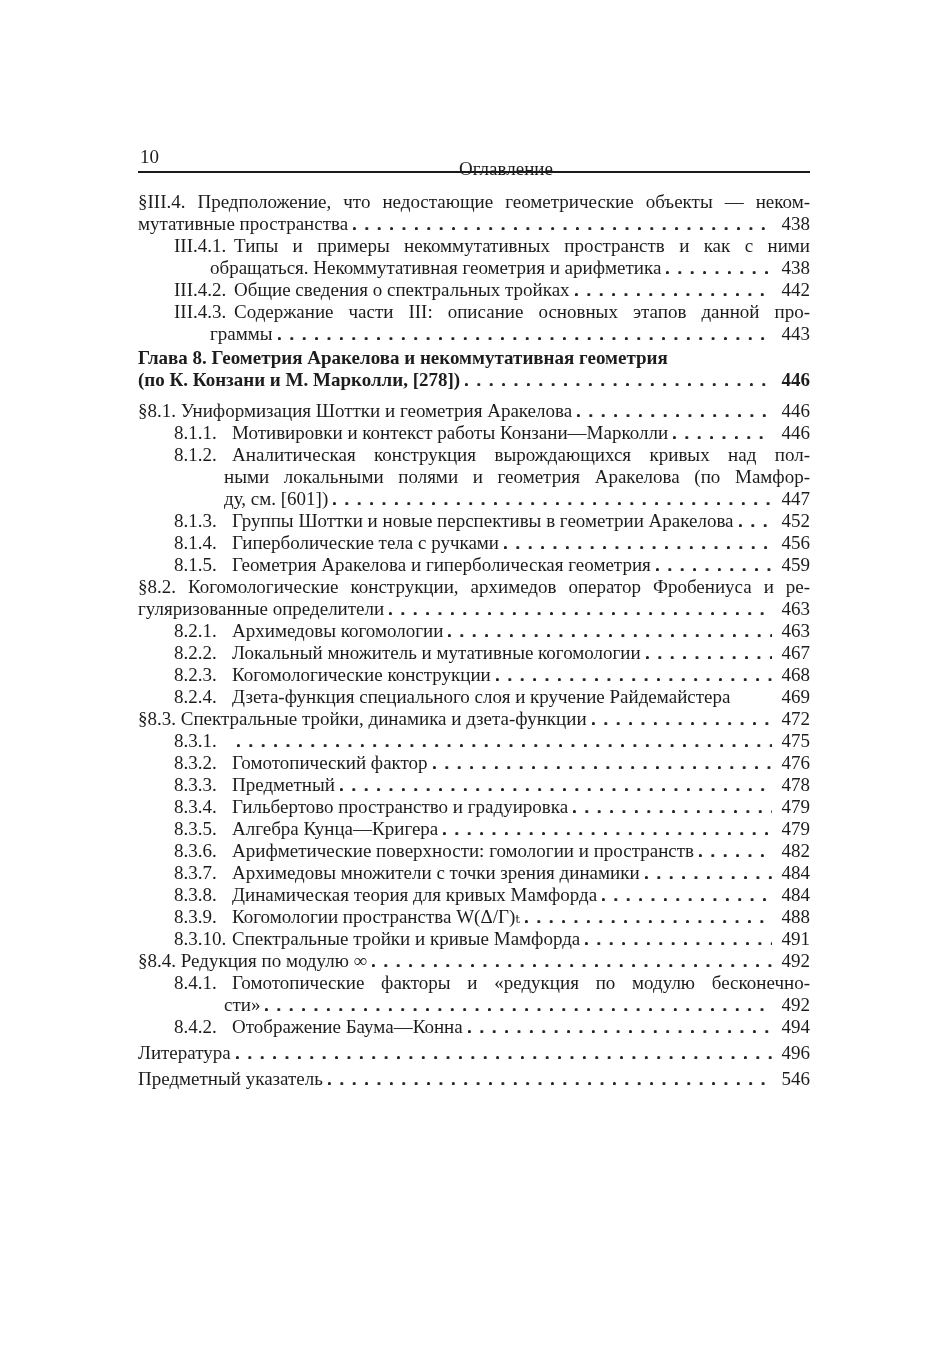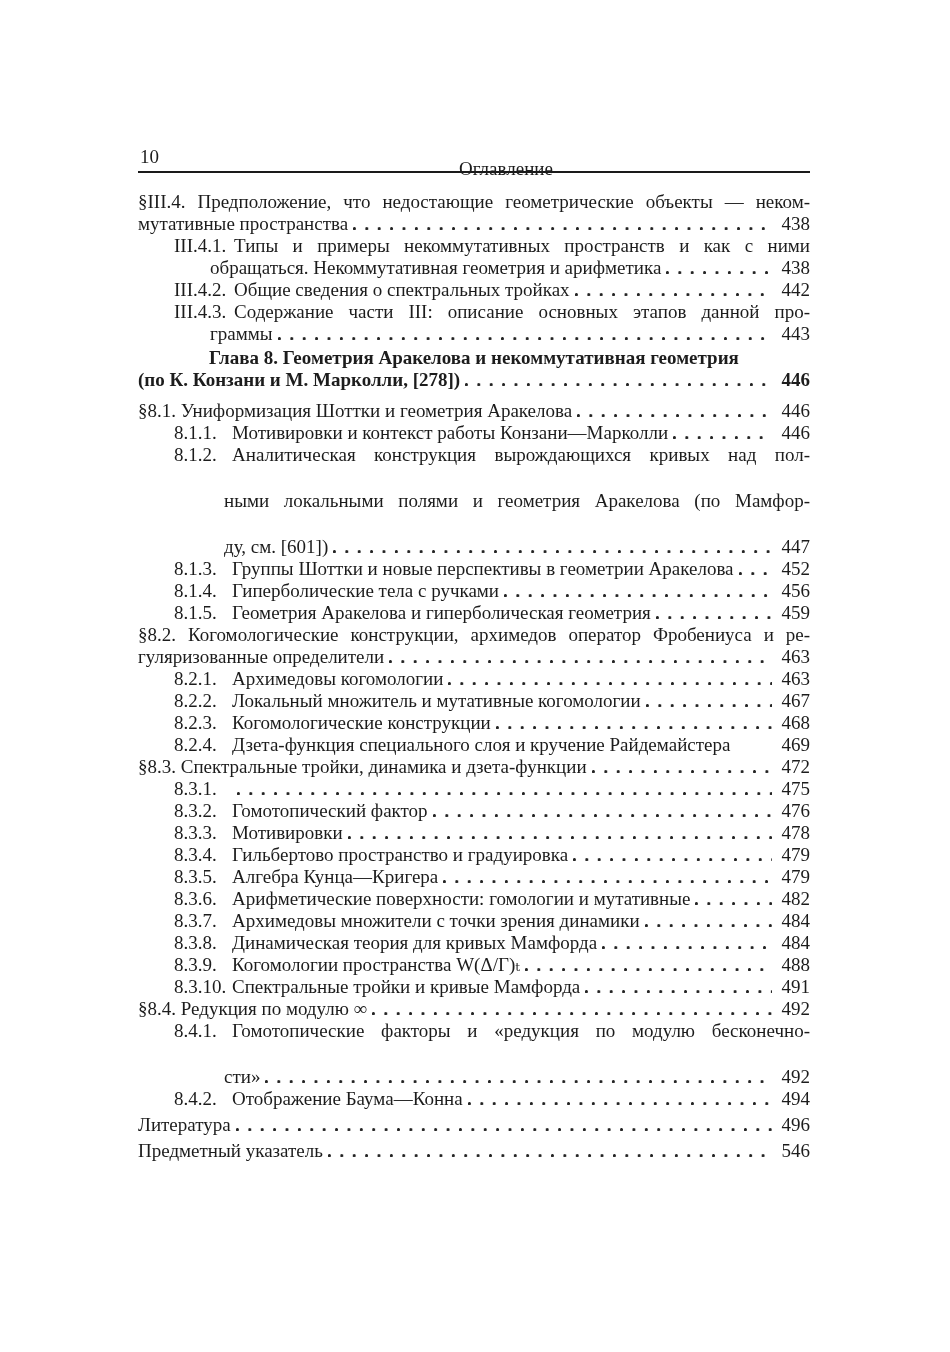--- a/index.html
+++ b/index.html
@@ -29,23 +29,23 @@
     border-bottom:2px solid #1a1a1a;
   }
   .folio{ position:absolute; left:2px; top:0; }
   .htitle{ position:absolute; left:50%; top:12px; transform:translateX(-50%);margin-left:32px; }
 
   
   .entries{ margin-top:18px; }
   .entry{ }
   .entry.chapter{ font-weight:bold; margin:2px 0 9px 0; }
   .entry.plain{ margin-top:4px; }
-  .line{ display:flex; height:22px; line-height:22px;justify-content:center; }
+  .line{ display:flex; height:22px; line-height:22px; }
   .entry.sub  .line.first{ padding-left:36px; }
-  .entry.sub  .line.cont { padding-left:86px;margin-top:24px; }
+  .entry.sub  .line.cont { padding-left:86px; }
   .entry.sub3 .line.first{ padding-left:36px; }
   .entry.sub3 .line.cont { padding-left:72px; }
   .num{ flex:0 0 58px; white-space:nowrap; }
   .entry.sub3 .num{ flex:0 0 60px; }
   .txt{ flex:0 1 auto; white-space:nowrap; }
   .line.just .txt{
     flex:1 1 auto;
     text-align:justify;
     text-align-last:justify;
   }
@@ -235,21 +235,21 @@
           <div class="line first">
             <span class="num">8.3.2.</span>
             <span class="txt">Гомотопический фактор</span>
             <span class="dots"></span>
             <span class="pg">476</span>
           </div>
         </div>
         <div class="entry sub">
           <div class="line first">
             <span class="num">8.3.3.</span>
-            <span class="txt">Мотивировки</span>
+            <span class="txt">Предметный</span>
             <span class="dots"></span>
             <span class="pg">478</span>
           </div>
         </div>
         <div class="entry sub">
           <div class="line first">
             <span class="num">8.3.4.</span>
             <span class="txt">Гильбертово пространство и градуировка</span>
             <span class="dots"></span>
             <span class="pg">479</span>
@@ -259,21 +259,21 @@
           <div class="line first">
             <span class="num">8.3.5.</span>
             <span class="txt">Алгебра Кунца—Кригера</span>
             <span class="dots"></span>
             <span class="pg">479</span>
           </div>
         </div>
         <div class="entry sub">
           <div class="line first">
             <span class="num">8.3.6.</span>
-            <span class="txt">Арифметические поверхности: гомологии и мутативные</span>
+            <span class="txt">Арифметические поверхности: гомологии и пространств</span>
             <span class="dots"></span>
             <span class="pg">482</span>
           </div>
         </div>
         <div class="entry sub">
           <div class="line first">
             <span class="num">8.3.7.</span>
             <span class="txt">Архимедовы множители с точки зрения динамики</span>
             <span class="dots"></span>
             <span class="pg">484</span>

